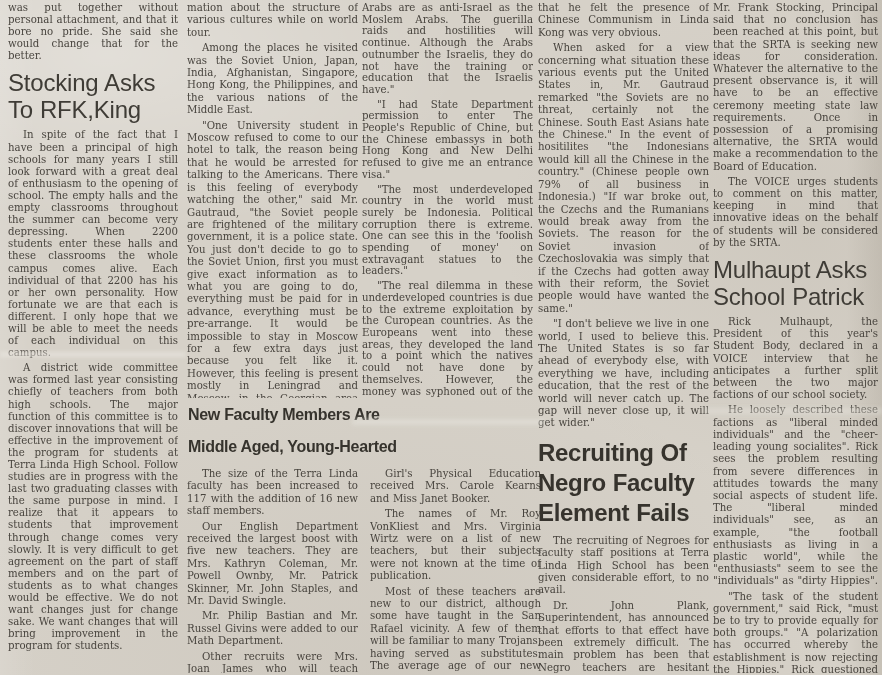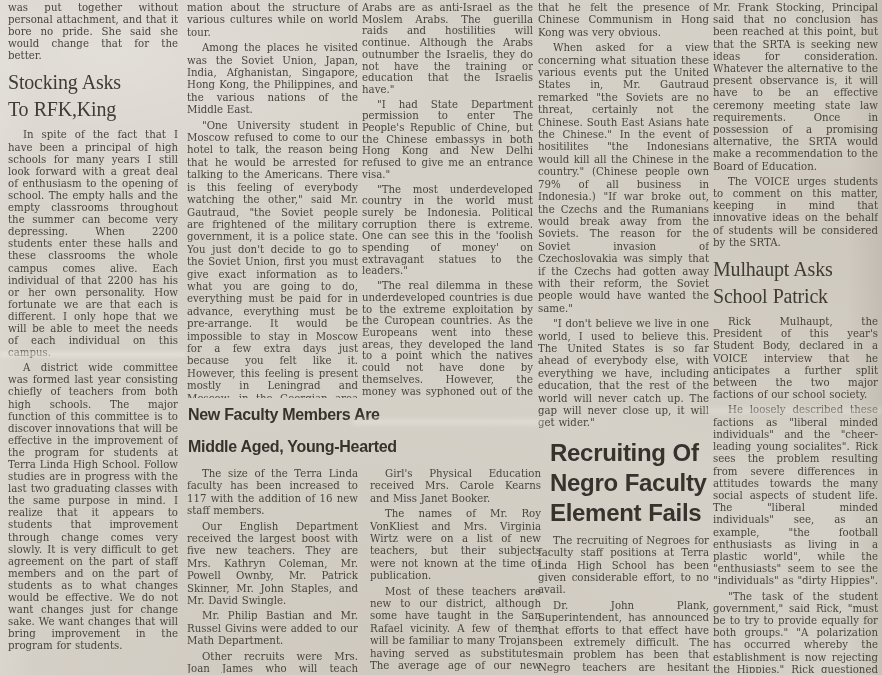--- a/index.html
+++ b/index.html
@@ -25,28 +25,28 @@
 
   .c1 { left:8px;   top:2px;  width:170px; height:671px; overflow:hidden; line-height:12.1px; }
   .c2u{ left:187px; top:2px;  width:171px; height:396px; overflow:hidden; }
   .c3u{ left:362px; top:2px;  width:171px; height:396px; overflow:hidden; line-height:11.7px; }
   .c4 { left:538px; top:2px;  width:171px; height:671px; overflow:hidden; }
   .c5 { left:713px; top:2px;  width:165px; height:671px; overflow:hidden; line-height:12.2px; }
   .c2l{ left:187px; top:468px; width:171px; height:205px; overflow:hidden; }
   .c3l{ left:370px; top:468px; width:171px; height:205px; overflow:hidden; }
 
   .hl-light {
-    font-family:Liberation Serif, serif; font-weight:400;
-    font-size:20px; line-height:27px; letter-spacing:-0.2px;
+    font-family:Liberation Sans, sans-serif; font-weight:400;
+    font-size:24px; line-height:27px; letter-spacing:-0.2px;
     color:#3f3c36; margin:7px 0 6px 0; white-space:nowrap;
   }
   .hl-bold {
     font-family:"Liberation Sans", sans-serif; font-weight:700;
     font-size:24px; line-height:30px; letter-spacing:-0.3px;
-    color:#36332d; margin:8px 0 7px 12px; white-space:nowrap;
+    color:#36332d; margin:8px 0 7px 0; white-space:nowrap;
   }
   .hl-line { display:block; }
   h2 { padding:0; }
 
   .hl-span {
     position:absolute; left:188px; top:399px; width:352px;
     font-family:"Liberation Sans", sans-serif; font-weight:700;
     font-size:16px; line-height:32px; letter-spacing:-0.3px;
     color:#36332d; white-space:nowrap; margin:0;
   }
@@ -97,21 +97,21 @@
     <p>Other recruits were Mrs. Joan James who will teach Biology, Mr. John McSween, a</p>
   </div>
 
   <div class="col c3l">
     <p>Girl's Physical Education received Mrs. Carole Kearns and Miss Janet Booker.</p>
     <p>The names of Mr. Roy VonKliest and Mrs. Virginia Wirtz were on a list of new teachers, but their subjects were not known at the time of publication.</p>
     <p>Most of these teachers are new to our district, although some have taught in the San Rafael vicinity. A few of them will be familiar to many Trojans, having served as substitutes. The average age of our new faculty staff members proves to be in the</p>
   </div>
 
   <div class="col c4">
-    <p class="flush">that he felt the presence of Chinese Communism in Hong Kong was very obvious.</p>
+    <p class="flush">that he felt the presence of Chinese Communism in Linda Kong was very obvious.</p>
     <p>When asked for a view concerning what situation these various events put the United States in, Mr. Gautraud remarked "the Soviets are no threat, certainly not the Chinese. South East Asians hate the Chinese." In the event of hositilites "the Indonesians would kill all the Chinese in the country." (Chinese people own 79% of all business in Indonesia.) "If war broke out, the Czechs and the Rumanians would break away from the Soviets. The reason for the Soviet invasion of Czechoslovakia was simply that if the Czechs had gotten away with their reform, the Soviet people would have wanted the same."</p>
     <p>"I don't believe we live in one world, I used to believe this. The United States is so far ahead of everybody else, with everything we have, including education, that the rest of the world will never catch up. The gap will never close up, it will get wider."</p>
     <h2 class="hl-bold">
       <span class="hl-line">Recruiting Of</span>
       <span class="hl-line">Negro Faculty</span>
       <span class="hl-line">Element Fails</span>
     </h2>
     <p>The recruiting of Negroes for faculty staff positions at Terra Linda High School has been given considerable effort, to no avail.</p>
     <p>Dr. John Plank, Superintendent, has announced that efforts to that effect have been extremely difficult. The main problem has been that Negro teachers are hesitant about becoming "the only one" on the staff. They prefer to join staffs which already have Negroes on them. The one Negro teacher in the district is resigning because her husband is</p>
   </div>

